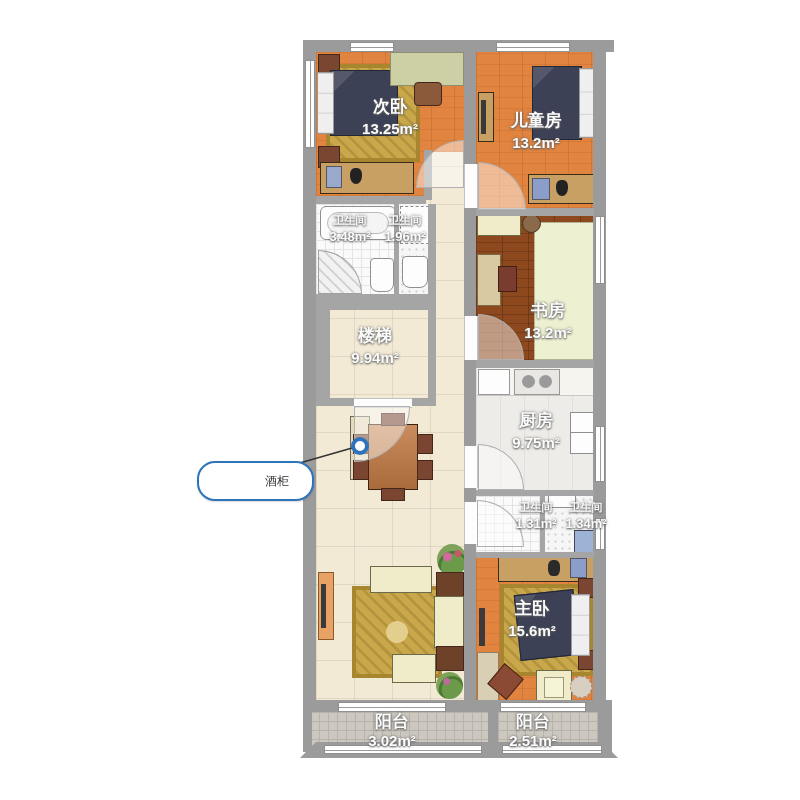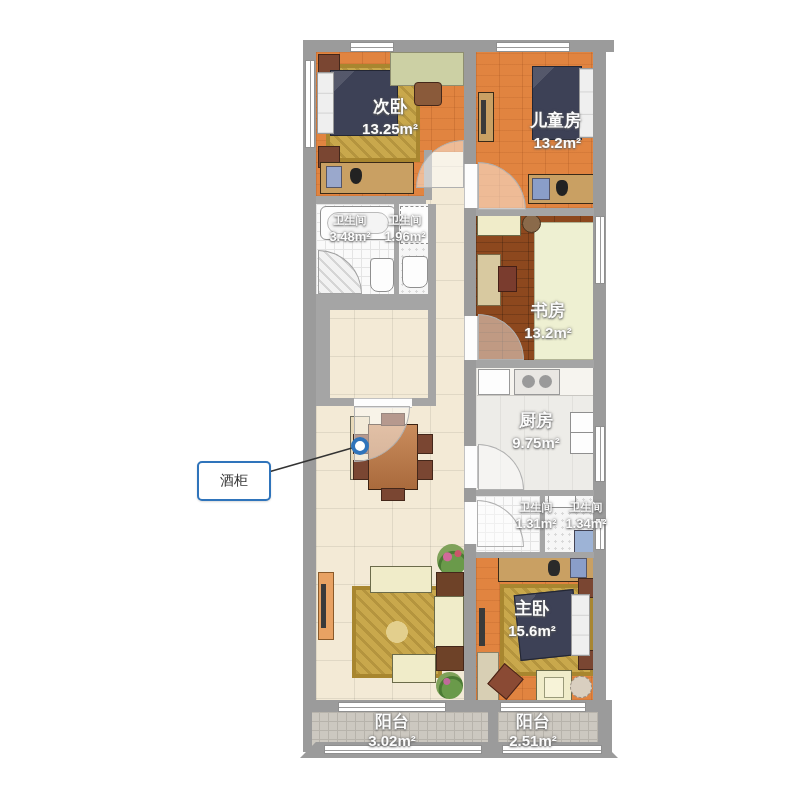--- a/index.html
+++ b/index.html
@@ -59,23 +59,23 @@
   .shower{background:#f2f2f2;border:1px solid #a0a0a0;border-radius:0 100% 0 0;
     background-image:repeating-linear-gradient(45deg,#d5d5d5 0 2px,transparent 2px 8px);}
   
   .rlabel{position:absolute;z-index:8;text-align:center;color:#fcfcfc;font-weight:700;
     text-shadow:0 1px 2px rgba(95,95,95,.95),0 0 3px rgba(95,95,95,.85);line-height:1.35;pointer-events:none;}
   .rlabel .nm{font-size:17px;}
   .rlabel .ar{font-size:15px;font-weight:600;}
   .rlabel.small .nm{font-size:11px;}
   .rlabel.small .ar{font-size:13px;}
   
-  .callout{position:absolute;z-index:10;background:#fff;border:2px solid #2f74bb;border-radius:5px;
-    display:flex;align-items:center;justify-content:center;font-size:14px;color:#333;
-    box-shadow:0 1px 2px rgba(0,0,0,.15);}
+  .callout{position:absolute;z-index:10;background:#fff;border:2px solid #2f74bb;border-radius:18px;
+    display:flex;align-items:center;justify-content:center;font-size:12px;color:#333;
+    box-shadow:0 1px 2px rgba(0,0,0,.15);padding-left:43px;}
   .anchor{position:absolute;z-index:9;width:10px;height:10px;background:#fff;
     border:4px solid #2f74bb;border-radius:50%;}
   svg.overlay{position:absolute;left:0;top:0;z-index:9;pointer-events:none;}
   .tv{background:#3a3a3a;}
 </style>
 </head>
 <body>
 
 <div class="canvas">
 
@@ -220,35 +220,39 @@
   <div class="fur" style="left:493px;top:668px;width:23px;height:25px;background:#8a4a34;border:1px solid #4a2518;transform:rotate(40deg);"></div>
   <div class="fur cream" style="left:536px;top:670px;width:34px;height:32px;">
     <div style="position:absolute;left:7px;top:6px;width:18px;height:19px;background:#f7f3d8;border:1px solid #9a9a7a;"></div>
   </div>
   <div class="fur" style="left:570px;top:676px;width:20px;height:20px;background:#d9cfc0;border:1px dashed #9a9086;border-radius:50%;"></div>
 
   <div class="rlabel" style="left:345px;top:96px;width:90px;">
     <div class="nm">次卧</div>
     <div class="ar">13.25m²</div>
   </div>
-  <div class="rlabel" style="left:491px;top:110px;width:90px;text-align:right;">
+  <div class="rlabel" style="left:491px;top:110px;width:90px;">
     <div class="nm">儿童房</div>
     <div class="ar">13.2m²</div>
   </div>
   <div class="rlabel small" style="left:315px;top:213px;width:70px;">
     <div class="nm">卫生间</div>
     <div class="ar">3.48m²</div>
   </div>
   <div class="rlabel small" style="left:370px;top:213px;width:70px;">
     <div class="nm">卫生间</div>
     <div class="ar">1.96m²</div>
   </div>
   <div class="rlabel" style="left:503px;top:300px;width:90px;">
     <div class="nm">书房</div>
     <div class="ar">13.2m²</div>
+  </div>
+  <div class="rlabel" style="left:330px;top:325px;width:90px;">
+    <div class="nm">楼梯</div>
+    <div class="ar">9.94m²</div>
   </div>
   <div class="rlabel" style="left:491px;top:410px;width:90px;">
     <div class="nm">厨房</div>
     <div class="ar">9.75m²</div>
   </div>
   <div class="rlabel small" style="left:501px;top:500px;width:70px;">
     <div class="nm">卫生间</div>
     <div class="ar">1.31m²</div>
   </div>
   <div class="rlabel small" style="left:551px;top:500px;width:70px;">

